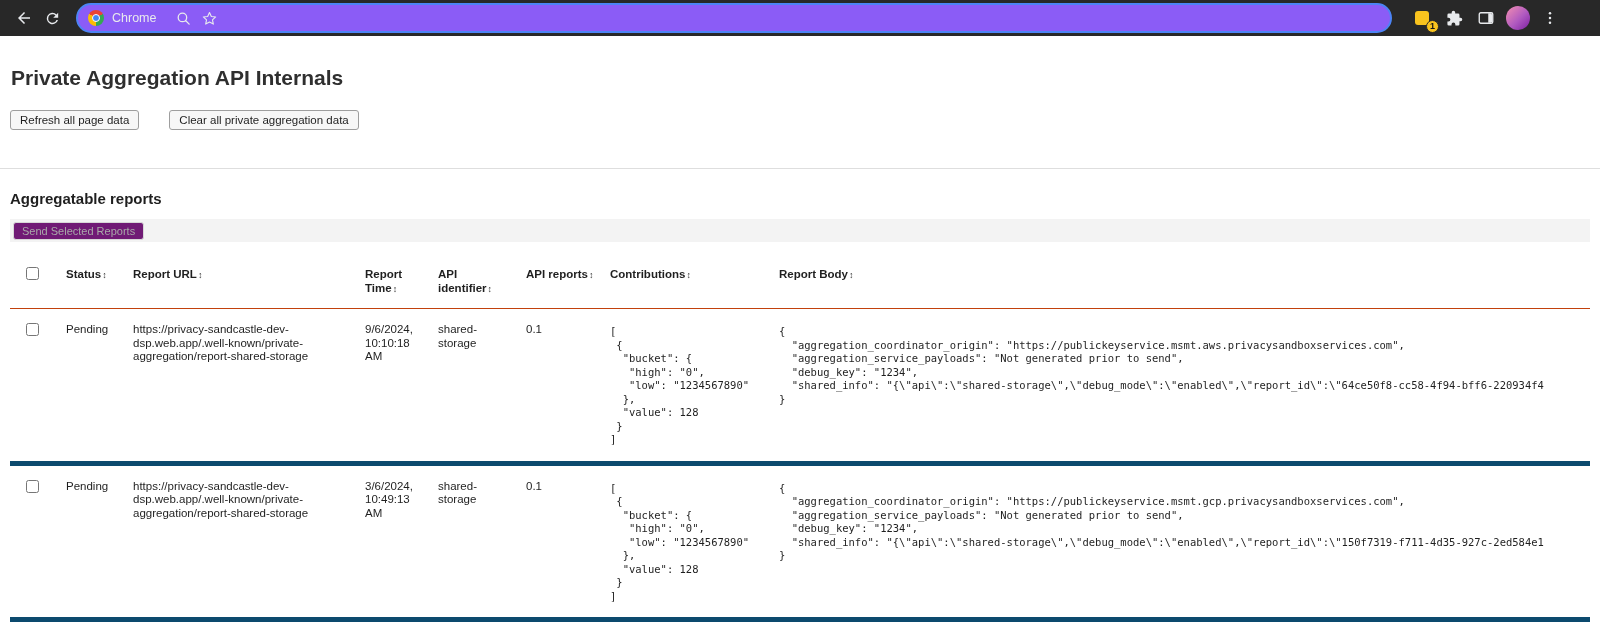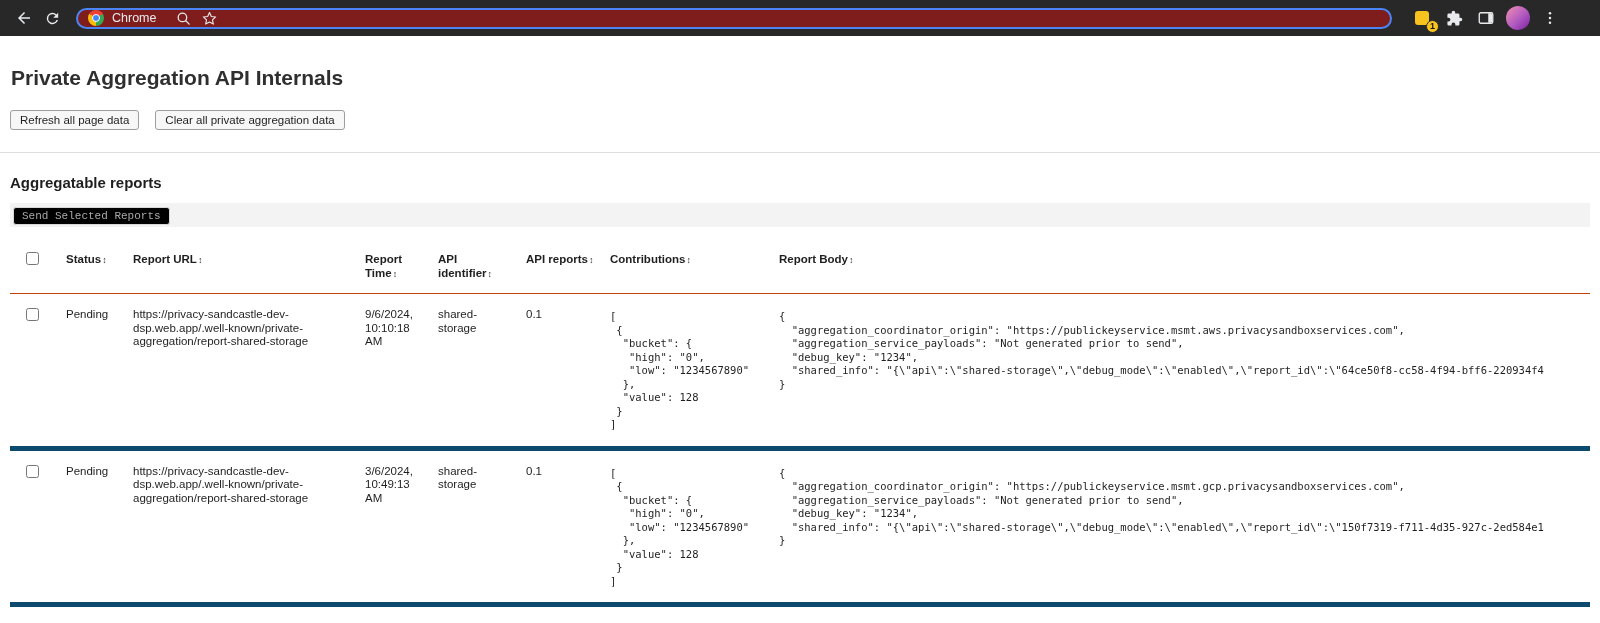--- a/index.html
+++ b/index.html
@@ -26,23 +26,23 @@
     display: flex; align-items: center; justify-content: center;
     position: relative;
     padding: 0;
     cursor: pointer;
   }
   .tool-btn svg { display: block; }
 
   .omnibox {
     flex: 1;
     min-width: 0;
-    height: 21px;
+    height: 30px;
     margin: 0 16px 0 10px;
-    background: #7f1d1d;
+    background: #8b5cf6;
     border: 2px solid #4c84f5;
     border-radius: 15px;
     display: flex;
     align-items: center;
     padding: 0 10px;
   }
   .chrome-logo {
     width: 16px; height: 16px; flex: none;
     border-radius: 50%;
     background: conic-gradient(from -60deg, #ea4335 0 120deg, #34a853 0 240deg, #fbbc05 0 360deg);
@@ -88,38 +88,38 @@
   }
   .avatar {
     width: 24px; height: 24px;
     border-radius: 50%;
     background: linear-gradient(135deg, #f48fb1 0%, #b05ac0 55%, #7b1fa2 100%);
   }
 
   
   .page { padding: 0 10px; }
   h1 { font-size: 21px; font-weight: 700; color: #2f2f2f; margin: 30px 1px 20px; }
-  .actions { display: flex; gap: 16px; margin-bottom: 22px; }
+  .actions { display: flex; gap: 30px; margin-bottom: 38px; }
   .actions button {
     font-family: inherit;
     font-size: 11.5px; color: #1f1f1f;
     background: #f7f7f7;
     border: 1px solid #9e9e9e;
     border-radius: 3px;
     padding: 3px 9px;
     cursor: pointer;
   }
   hr { border: none; border-top: 1px solid #dedede; margin: 0 -10px; }
   h2 { font-size: 15px; font-weight: 700; color: #1f1f1f; margin: 21px 0 12px; }
 
   .send-bar { background: #f3f3f3; padding: 2px 3px; }
   .send-btn {
-    font-family: Liberation Mono, monospace;
+    font-family: Liberation Sans, sans-serif;
     font-size: 11px; color: #a9a9a9;
-    background: #000000;
+    background: #701a75;
     border: 1px solid #d8d8d8;
     border-radius: 3px;
     padding: 2px 8px;
   }
 
   table { width: 100%; border-collapse: collapse; table-layout: fixed; margin-top: 15px; }
   th {
     text-align: left; vertical-align: top;
     font-size: 11.5px; font-weight: 700; color: #1f1f1f;
     line-height: 14px;

